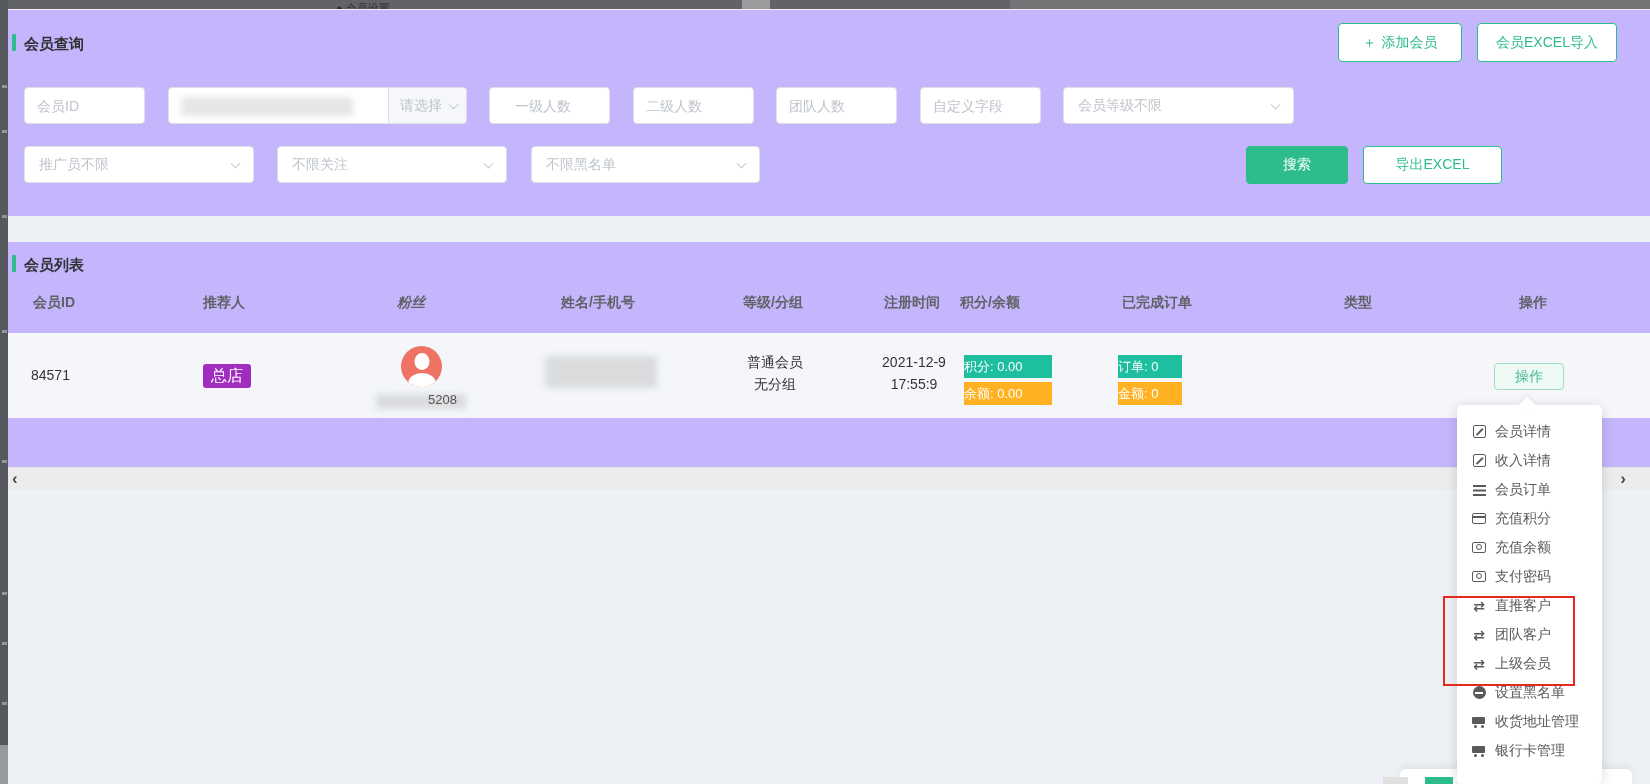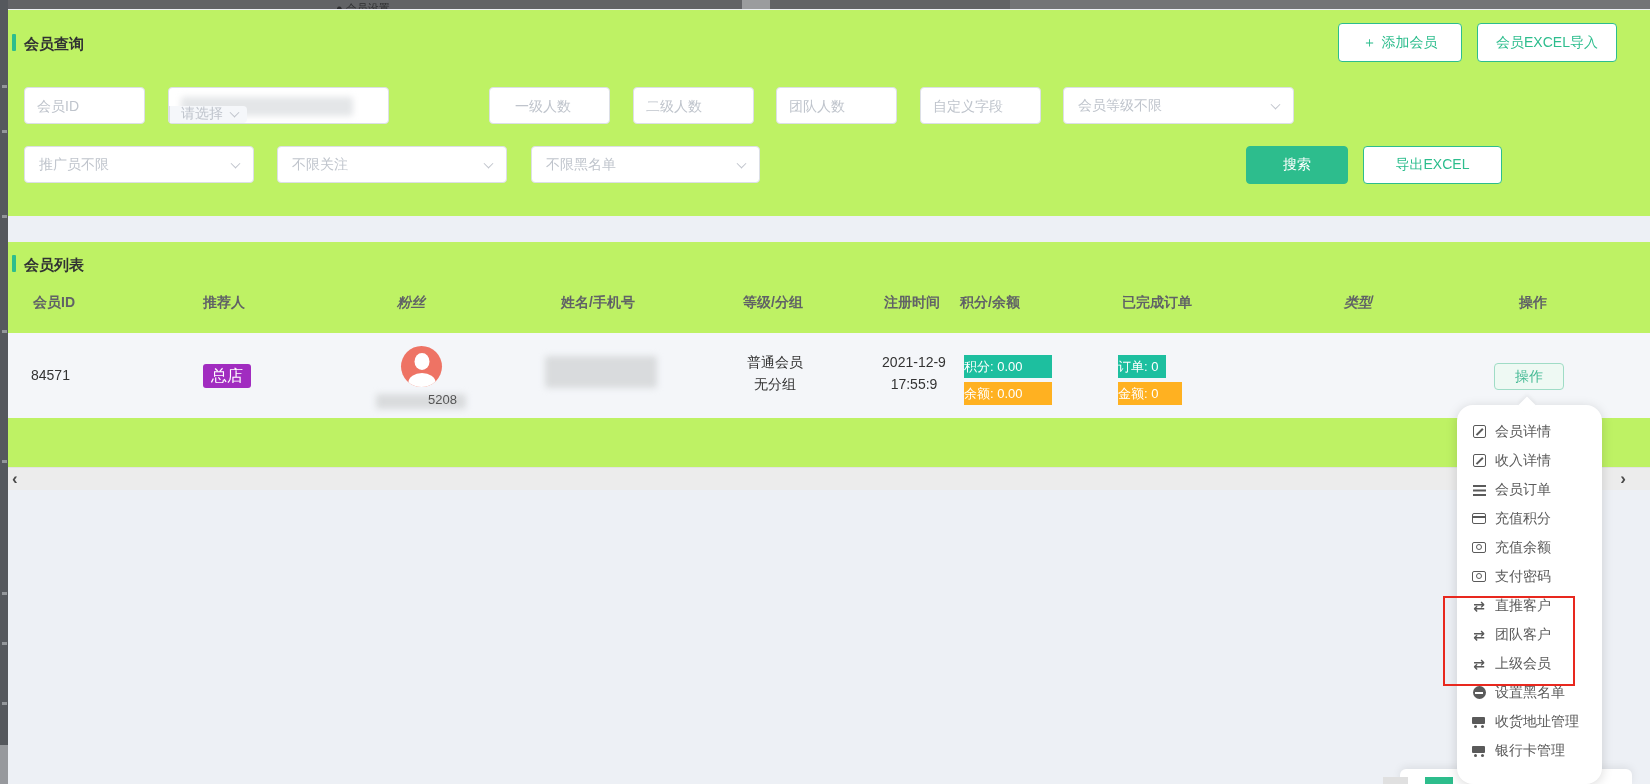--- a/index.html
+++ b/index.html
@@ -9,21 +9,21 @@
   
   .top-strip { position:absolute; left:0; top:0; width:1650px; height:9px; background:#626366; overflow:hidden; z-index:5; }
   .top-strip .tab-frag { position:absolute; left:336px; top:1px; font-size:11px; color:#2e2f31; white-space:nowrap; }
   .top-strip .patch1 { position:absolute; left:742px; top:0; width:28px; height:9px; background:#9b9c9e; }
   .top-strip .patch2 { position:absolute; left:1010px; top:0; width:640px; height:9px; background:#737476; }
   .left-strip { position:absolute; left:0; top:0; width:8px; height:784px; background:#55585d; z-index:5; }
   .left-strip .mark { position:absolute; left:2px; width:5px; height:3px; background:#aeb1b5; opacity:.7; }
   .left-strip .foot { position:absolute; left:0; top:745px; width:8px; height:39px; background:#97999d; }
 
   
-  .panel { position:absolute; left:8px; background:#bef264; }
+  .panel { position:absolute; left:8px; background:#c4b5fd; }
   .panel-search { top:10px; width:1642px; height:206px; }
   .panel-list   { top:242px; width:1642px; height:225px; }
 
   .sec-bar { position:absolute; width:4px; height:17px; background:#2dbd8d; border-radius:1px; }
   .sec-title { position:absolute; font-size:15px; font-weight:bold; color:#303133; }
 
   
   .ipt, .sel, .datebox { position:absolute; height:37px; border:1px solid #dcdfe6; border-radius:4px; background:#fff; font-size:14px; }
   .ipt { padding:0 12px; color:#606266; outline:none; }
   .ipt::placeholder { color:#bfc4cc; }
@@ -69,21 +69,21 @@
   .pill-orange { background:#ffb121; }
   .btn-action { position:absolute; width:70px; height:27px; background:#eef9f3; border:1px solid #9fdcc6; color:#42b993; font-size:14px; border-radius:4px; display:flex; align-items:center; justify-content:center; cursor:pointer; }
 
   
   .hscroll { position:absolute; left:8px; top:467px; width:1642px; height:23px; background:#ececec; border-top:1px solid #e2e2e2; z-index:2; }
   .hscroll .arrow { position:absolute; top:0; height:23px; line-height:21px; font-size:17px; color:#4a4a4a; font-weight:bold; cursor:pointer; }
   .hscroll .a-left { left:4px; }
   .hscroll .a-right { right:24px; }
 
   
-  .menu { position:absolute; left:1457px; top:405px; width:145px; height:379px; background:#fff; border-radius:16px; box-shadow:0 2px 12px rgba(0,0,0,.15); z-index:10; padding-top:12px; }
+  .menu { position:absolute; left:1457px; top:405px; width:145px; height:379px; background:#fff; border-radius:5px; box-shadow:0 2px 12px rgba(0,0,0,.15); z-index:10; padding-top:12px; }
   .menu .arrow-up { position:absolute; left:64px; top:-6px; width:12px; height:12px; background:#fff; transform:rotate(45deg); box-shadow:-2px -2px 4px rgba(0,0,0,.05); }
   .menu-item { display:flex; align-items:center; height:29px; padding-left:14px; font-size:14px; color:#5a5a5a; cursor:pointer; }
   .menu-item .lbl { margin-left:8px; white-space:nowrap; }
   .mi { display:inline-flex; width:16px; justify-content:center; align-items:center; flex:none; color:#5a5a5a; }
   .ic-edit { width:13px; height:13px; border:1.5px solid #5a5a5a; border-radius:2px; position:relative; }
   .ic-edit::after { content:""; position:absolute; width:9px; height:1.5px; background:#5a5a5a; transform:rotate(-45deg); top:4.5px; left:1px; }
   .ic-list { width:13px; height:12px; position:relative; }
   .ic-list::before { content:""; position:absolute; top:1px; left:0; width:13px; height:2px; background:#5a5a5a; box-shadow:0 4.5px 0 #5a5a5a, 0 9px 0 #5a5a5a; }
   .ic-card { width:14px; height:11px; border:1.5px solid #5a5a5a; border-radius:2px; position:relative; }
   .ic-card::after { content:""; position:absolute; left:-1px; right:-1px; top:2px; height:1.5px; background:#5a5a5a; }
@@ -130,21 +130,21 @@
 
   <div class="btn btn-outline" style="left:1330px; top:13px; width:124px; height:39px;">
     <span class="plus">＋</span>
     <span>添加会员</span>
   </div>
   <div class="btn btn-outline" style="left:1469px; top:13px; width:140px; height:39px;">
     <span>会员EXCEL导入</span>
   </div>
 
   <input class="ipt" style="left: 16px; top: 77px; width: 121px;" readonly="" placeholder="会员ID">
-  <div class="combo" style="left:160px; top:77px;flex-direction:column;">
+  <div class="combo" style="left:160px; top:77px;">
     <span class="c-input">
       <span class="blur blur-lite" style="left:12px; top:9px; width:172px; height:19px; position:absolute;"></span>
     </span>
     <span class="c-append">
       <span class="ph">请选择</span>
       <i class="chev"></i>
     </span>
   </div>
   <input class="ipt" style="left: 481px; top: 77px; width: 121px; padding-left: 25px;" readonly="" placeholder="一级人数">
   <input class="ipt" style="left: 625px; top: 77px; width: 121px;" readonly="" placeholder="二级人数">
@@ -180,21 +180,21 @@
   <span class="sec-title" style="left:16px; top:14px;">会员列表</span>
 
   <span class="th" style="left:25px;">会员ID</span>
   <span class="th" style="left:195px;">推荐人</span>
   <span class="th" style="left:389px;font-style:italic;">粉丝</span>
   <span class="th" style="left:553px;">姓名/手机号</span>
   <span class="th" style="left:735px;">等级/分组</span>
   <span class="th" style="left:876px;">注册时间</span>
   <span class="th" style="left:952px;">积分/余额</span>
   <span class="th" style="left:1114px;">已完成订单</span>
-  <span class="th" style="left:1336px;font-style:italic;">类型</span>
+  <span class="th" style="left:1336px;">类型</span>
   <span class="th" style="left:1511px;">操作</span>
 
   <div class="row">
     <span class="cell" style="left:23px; top:34px;">84571</span>
     <span class="badge-purple" style="left:195px; top:31px;">总店</span>
 
     <span class="avatar" style="left:393px; top:13px;"></span>
     <span class="blur" style="left:368px; top:61px; width:90px; height:15px;"></span>
     <span class="fan-frag" style="left:420px; top:59px;">5208</span>
 
@@ -205,21 +205,21 @@
       <span style="display:block">无分组</span>
     </span>
 
     <span class="two-line" style="left:862px; top:18px; width:88px;">
       <span style="display:block">2021-12-9</span>
       <span style="display:block">17:55:9</span>
     </span>
 
     <span class="pill pill-teal" style="left:956px; top:22px; width:88px;">积分: 0.00</span>
     <span class="pill pill-orange" style="left:956px; top:49px; width:88px;">余额: 0.00</span>
-    <span class="pill pill-teal" style="left:1110px; top:22px; width:48px;">订单: 0</span>
+    <span class="pill pill-teal" style="left:1110px; top:22px; width:64px;">订单: 0</span>
     <span class="pill pill-orange" style="left:1110px; top:49px; width:64px;">金额: 0</span>
 
     <div class="btn-action" style="left:1486px; top:30px;">
       <span>操作</span>
     </div>
   </div>
 </div>
 
 <div class="hscroll">
   <span class="arrow a-left">‹</span>

